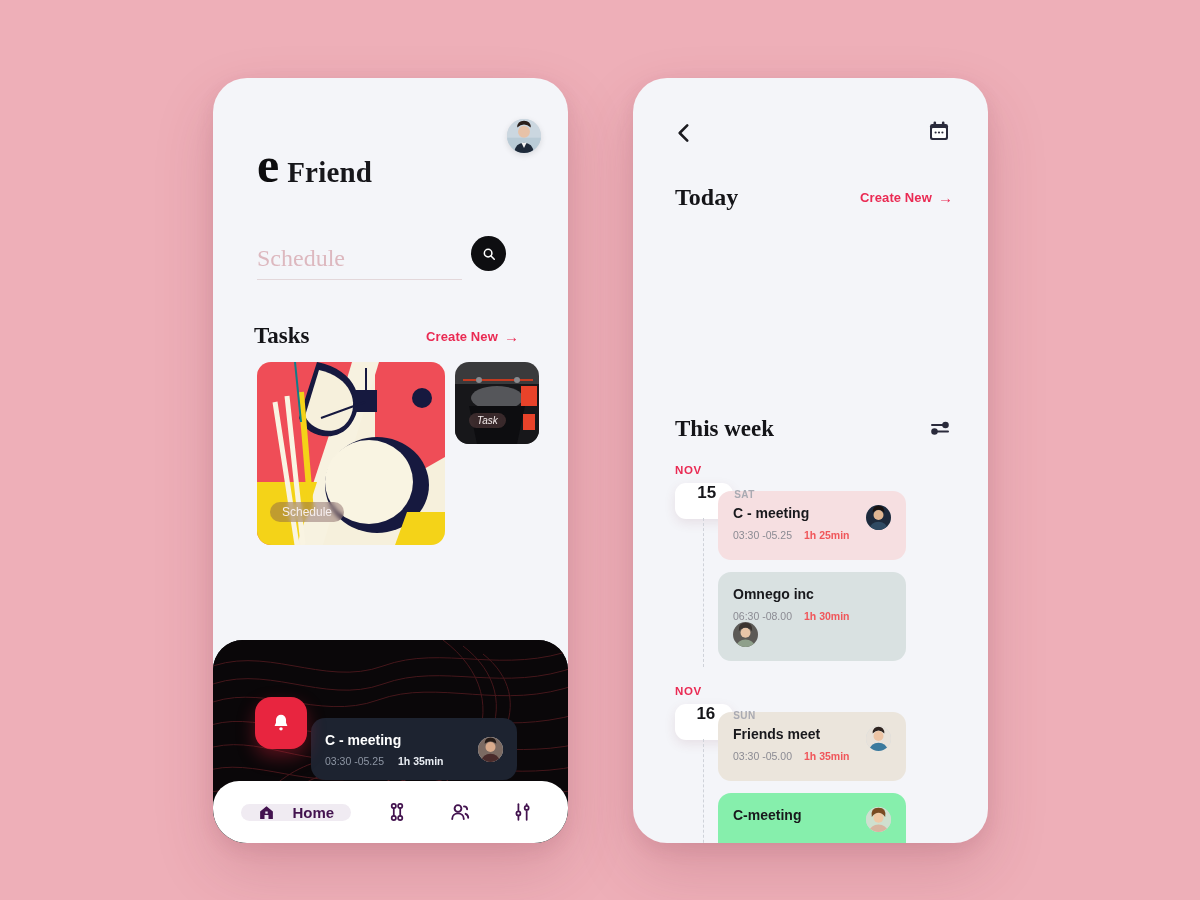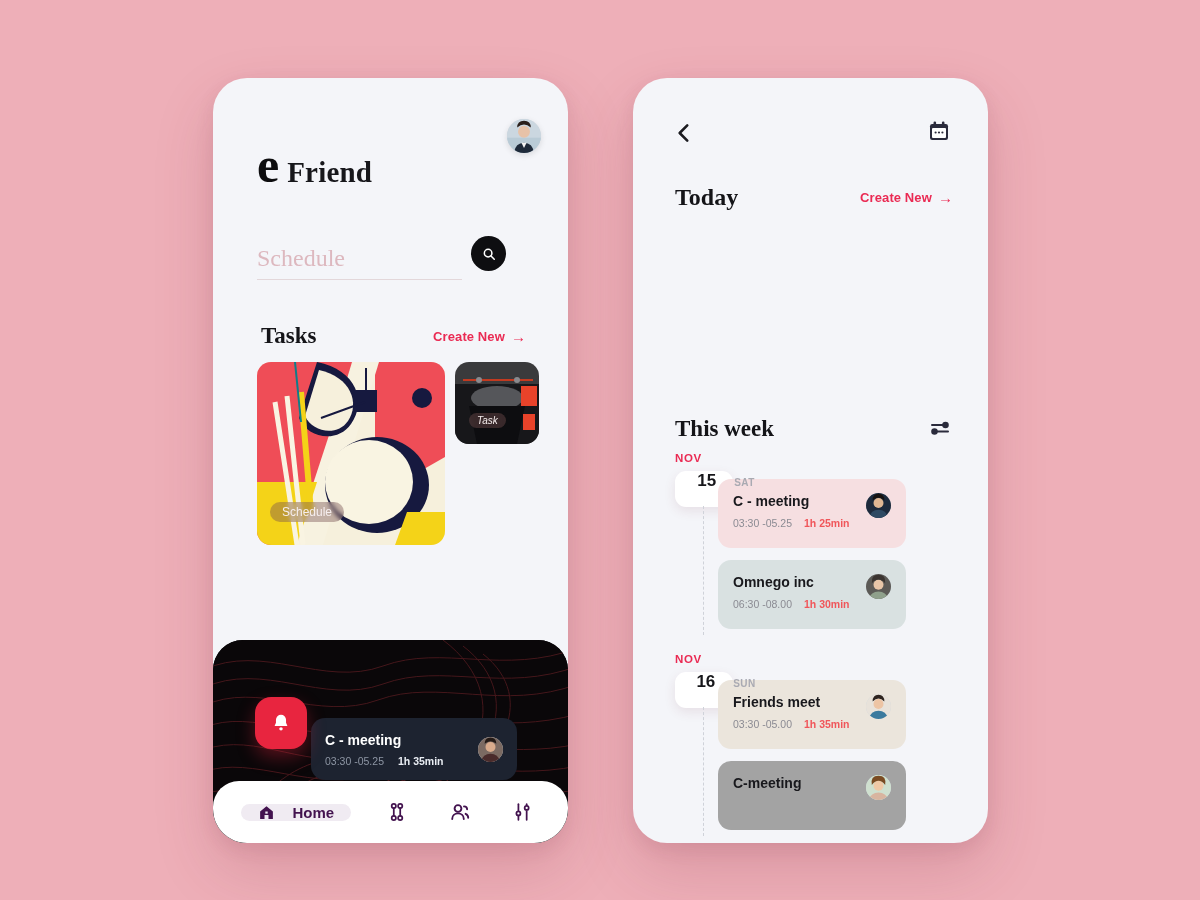--- a/index.html
+++ b/index.html
@@ -61,21 +61,21 @@
   .sec-head { position:absolute; display:flex; align-items:center; justify-content:space-between; }
   .sec-title {
     font-family:"Liberation Serif", serif; font-weight:700; color:#141418;
   }
   .create-new {
     color:#ea2a53; font-size:13px; font-weight:700; letter-spacing:.1px;
     display:flex; align-items:center; gap:6px; cursor:pointer;
   }
   .create-new .arr { font-size:15px; line-height:1; }
 
-  #tasks-head { left:48px; top:245px; width:265px; }
+  #tasks-head { left:41px; top:245px; width:265px; }
   #tasks-head .sec-title { font-size:23px; }
 
   .tasks-grid { position:absolute; left:44px; top:284px; width:266px; height:183px; }
   .card-art { border-radius:14px; overflow:hidden; position:relative; }
   .card-art svg { display:block; width:100%; height:100%; }
   .art-label {
     position:absolute; color:#f6eeee; font-size:12px; font-weight:500;
     padding:3px 12px; border-radius:10px; background:rgba(120,80,80,.42);
     backdrop-filter:blur(2px);
   }
@@ -146,21 +146,21 @@
   .tc-status { font-size:12px; color:rgba(255,255,255,.62); }
   .tc-title {
     font-family:"Liberation Serif", serif; font-size:20px; font-weight:700;
     color:#fff; margin-top:8px;
   }
 
   #week-head { left:42px; top:338px; width:278px;align-items:center; }
   #week-head .sec-title { font-size:23px; }
   .filter-btn { background:none; border:none; cursor:pointer; width:26px; height:26px; }
 
-  .week-list { position:absolute; left:0; top:372px; width:355px; height:393px; overflow:hidden; }
+  .week-list { position:absolute; left:0; top:384px; width:355px; height:393px; overflow:hidden; }
   .day-group { position:relative; padding-left:42px; }
   .day-month { color:#ea2a53; font-size:11.5px; font-weight:700; letter-spacing:.6px; }
   .day-chip {
     margin-top:7px; width:58px; height:36px; background:#fff; border-radius:11px;
     display:flex; align-items:baseline; justify-content:center; gap:18px;
     box-shadow:0 4px 12px rgba(120,40,60,.10);
     padding-left:44px;
   }
   .day-num { font-size:17px; font-weight:700; color:#16161a; }
   .day-dow { font-size:10px; font-weight:700; color:#a9aab2; letter-spacing:.4px; }
@@ -411,21 +411,21 @@
             <div class="avatar">
               <svg viewBox="0 0 30 30">
                 <rect width="30" height="30" fill="#1d2a3c"></rect>
                 <circle cx="15" cy="12" r="6" fill="#e0b793"></circle>
                 <path d="M8 9q7-7 14 0 0-8-7-8t-7 8z" fill="#18120f"></path>
                 <path d="M3 30q3-10 12-10t12 10z" fill="#2f4a63"></path>
               </svg>
             </div>
           </div>
 
-          <div class="event" style="background:#d9e1e1;">
+          <div class="event" style="background:#d9e1e1;flex-direction:column;">
             <div>
               <div class="ev-title">Omnego inc</div>
               <div class="ev-meta">
                 <span class="ev-time">06:30 -08.00</span>
                 <span class="ev-dur">1h 30min</span>
               </div>
             </div>
             <div class="avatar">
               <svg viewBox="0 0 30 30">
                 <rect width="30" height="30" fill="#5c5a56"></rect>
@@ -457,21 +457,21 @@
             <div class="avatar">
               <svg viewBox="0 0 30 30">
                 <rect width="30" height="30" fill="#e8e2da"></rect>
                 <circle cx="15" cy="12" r="6" fill="#edc4a4"></circle>
                 <path d="M8 9q7-7 14 0 0-8-7-8t-7 8z" fill="#2e2420"></path>
                 <path d="M3 30q3-10 12-10t12 10z" fill="#3b7a9e"></path>
               </svg>
             </div>
           </div>
 
-          <div class="event" style="background:#a3a3a3;">
+          <div class="event" style="background:#86efac;">
             <div>
               <div class="ev-title">C-meeting</div>
               <div class="ev-meta">
                 <span class="ev-time"></span>
                 <span class="ev-dur"></span>
               </div>
             </div>
             <div class="avatar">
               <svg viewBox="0 0 30 30">
                 <rect width="30" height="30" fill="#cfe0cf"></rect>

